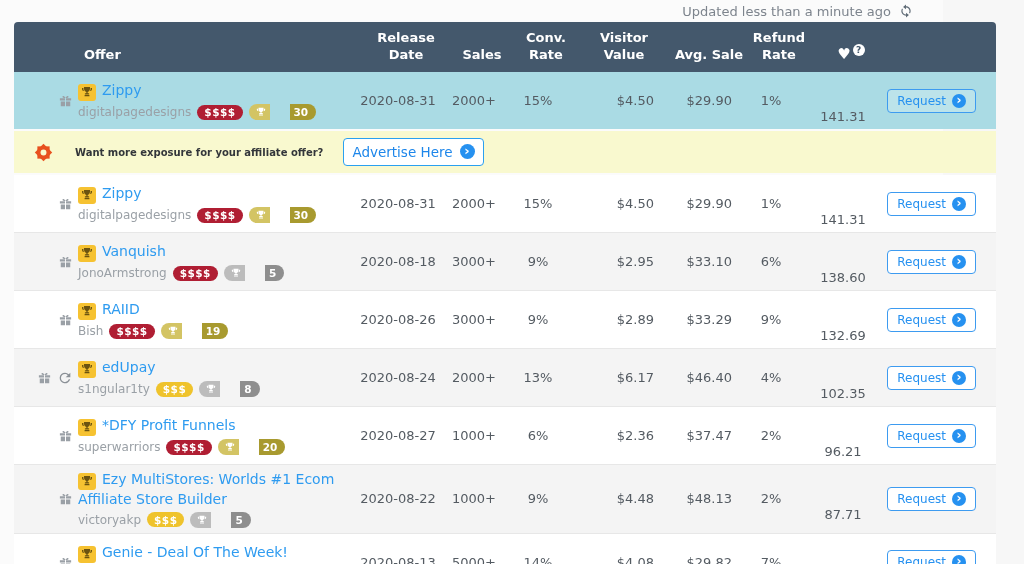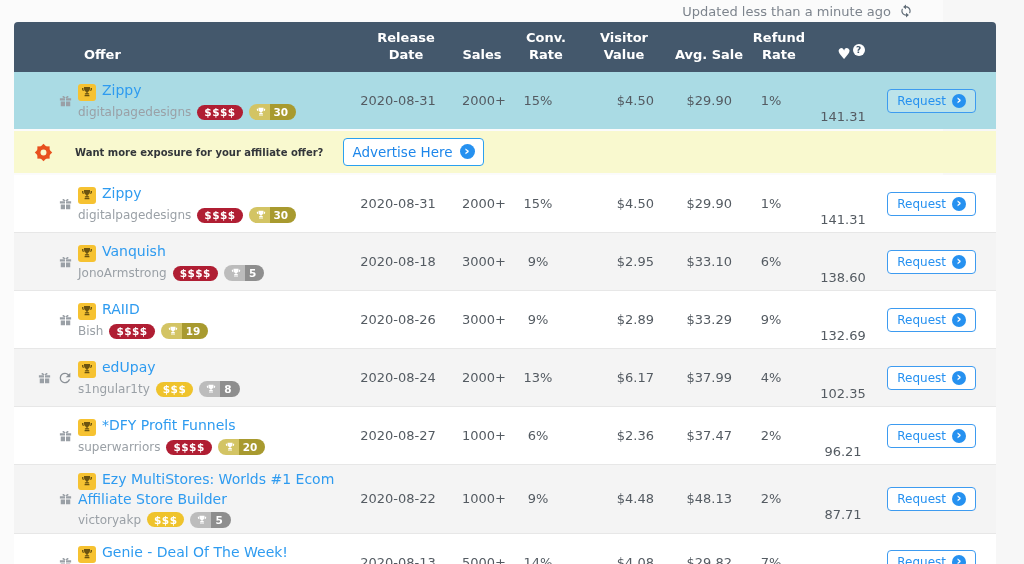--- a/index.html
+++ b/index.html
@@ -50,28 +50,28 @@
   .vendor { color:#9aa0a6; font-size:12px; cursor:pointer; }
 
   .price-badge { font-size:10.5px; font-weight:bold; color:#fff; padding:1.5px 7px;
     border-radius:9px; letter-spacing:0.5px; }
   .badge-red { background:#b01e33; }
   .badge-yellow { background:#efc32c; }
 
   .trophy-badge { display:inline-flex; align-items:stretch; border-radius:9px; overflow:hidden;
     font-size:10.5px; font-weight:bold; color:#fff; }
   .tb-left { display:flex; align-items:center; padding:2px 4px 2px 7px; }
-  .tb-right { display:flex; align-items:center; padding:2px 8px 2px 4px; }
+  .tb-right { display:flex; align-items:center; padding:2px 8px 2px 4px;margin-left:20px; }
   .trophy-olive .tb-left { background:#d3c464; }
   .trophy-olive .tb-right { background:#a89a2f; }
   .trophy-gray .tb-left { background:#bcbcbc; }
   .trophy-gray .tb-right { background:#8e8e8e; }
 
   .c-date { text-align:center; }
-  .c-sales { text-align:right; }
+  .c-sales { text-align:center; }
   .c-conv { text-align:center; }
   .c-visitor { text-align:right; padding-right:8px; }
   .c-avg { text-align:right; padding-right:8px; }
   .c-refund { text-align:center; }
   .c-hearts { text-align:center;margin-top:32px; }
   .c-req { text-align:right; padding-right:12px; }
 
   .request-btn { display:inline-flex; align-items:center; gap:6px; background:#fff;
     border:1.5px solid #3d9bf0; border-radius:4px; color:#2691f0; font-size:12px;
     padding:4px 9px; cursor:pointer; font-family:inherit; }
@@ -345,21 +345,21 @@
                   </svg>
                 </span>
           <span class="tb-right">8</span>
         </span>
       </div>
     </div>
     <div class="c-date">2020-08-24</div>
     <div class="c-sales">2000+</div>
     <div class="c-conv">13%</div>
     <div class="c-visitor">$6.17</div>
-    <div class="c-avg">$37.99</div>
+    <div class="c-avg">$46.40</div>
     <div class="c-refund">4%</div>
     <div class="c-hearts">102.35</div>
     <div class="c-req">
       <button class="request-btn">
         <span>Request</span>
         <span class="req-arrow">›</span>
       </button>
     </div>
   </div>
         <div class="grid-row row">

